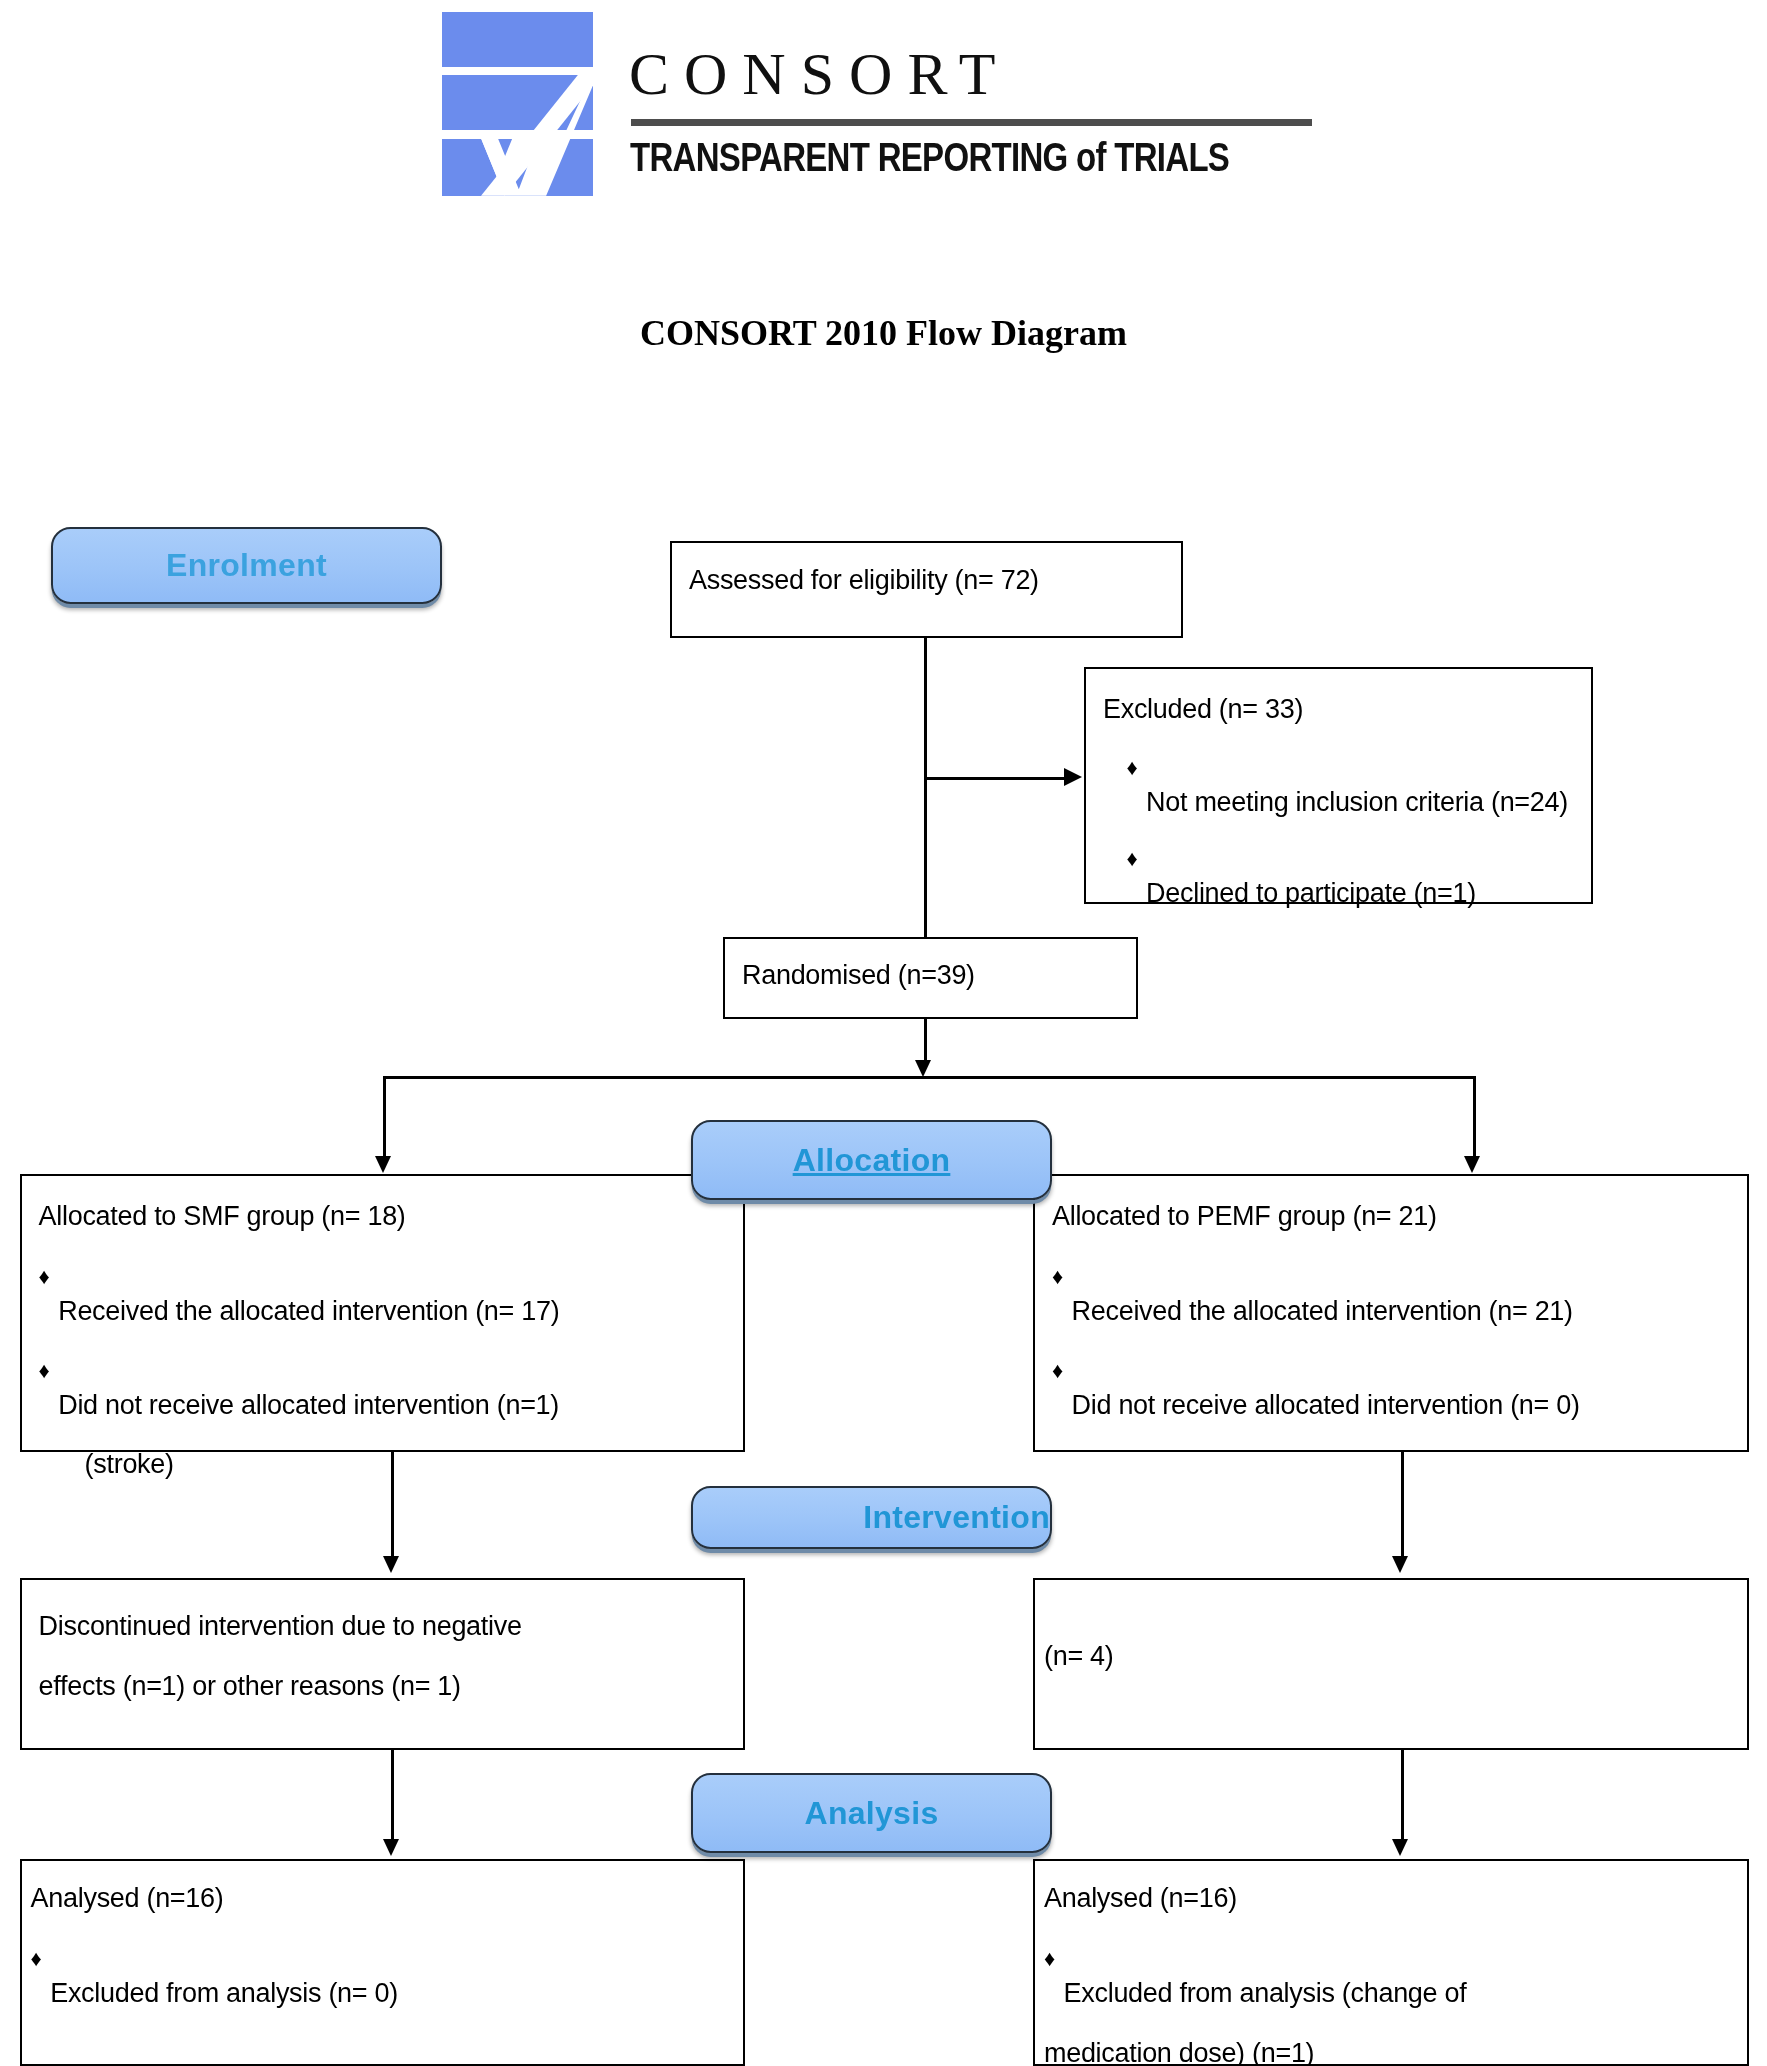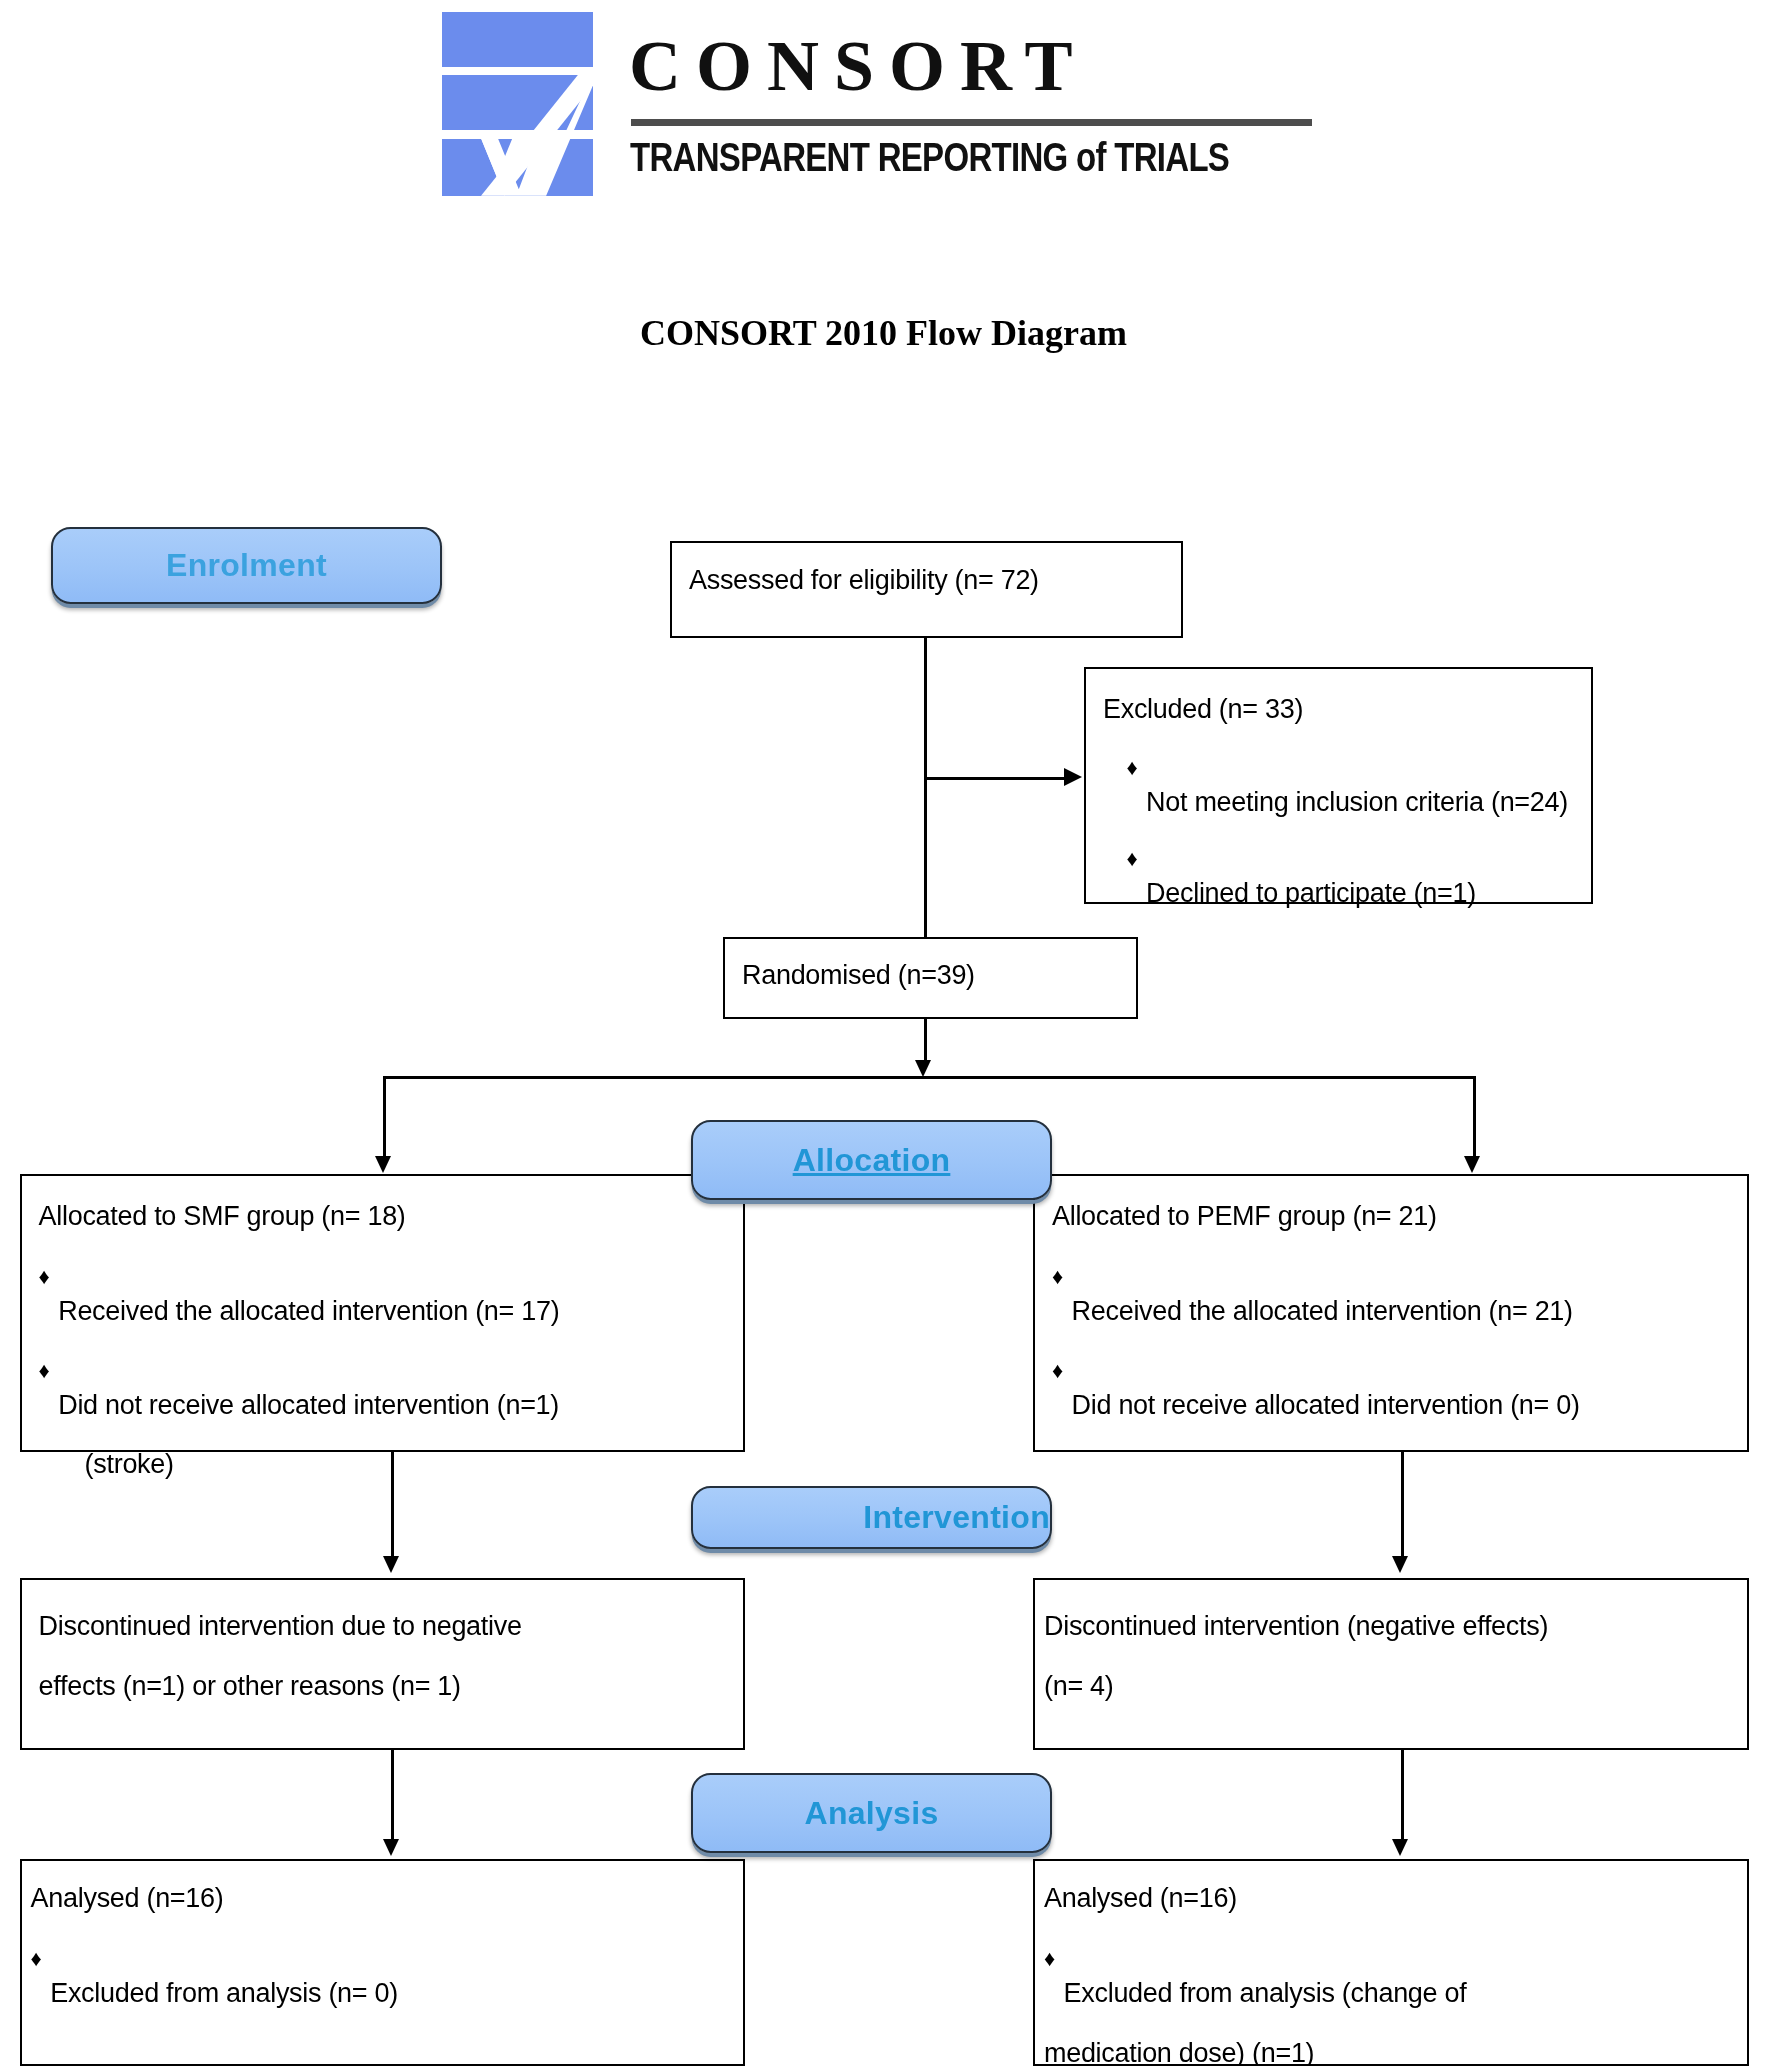--- a/index.html
+++ b/index.html
@@ -8,23 +8,23 @@
   .canvas{position:absolute;left:0;top:0;width:1767px;height:2066px;overflow:hidden;}
 
   
   #logo-block{position:absolute;left:442px;top:9px;width:874px;height:189px;}
   .logo-mark{position:absolute;left:0;top:2.6px;width:151px;height:184px;}
   .lbar{position:absolute;left:0;background:#6b8ced;}
   .lbar.b1{top:0;width:151px;height:55px;}
   .lbar.b2{top:63px;width:151px;height:55px;}
   .lbar.b3{top:127px;width:151px;height:57px;}
   .logo-check{position:absolute;left:0;top:0;width:151px;height:184px;}
-  .consort-word{position:absolute;left:187px;top:8px;width:687px;height:101px;
-      font-family:"Liberation Serif", serif;font-size:72px;letter-spacing:15px;
-      color:#101010;line-height:98px;white-space:nowrap;font-weight:700;}
+  .consort-word{position:absolute;left:187px;top:16px;width:687px;height:101px;
+      font-family:"Liberation Serif", serif;font-size:60px;letter-spacing:15px;
+      color:#101010;line-height:98px;white-space:nowrap;font-weight:400;}
   .consort-rule{position:absolute;left:189px;top:110px;width:681px;height:7.2px;background:#4d4d4d;}
   .consort-sub{position:absolute;left:188px;top:124px;width:691px;height:39px;
       font-family:"Liberation Sans", sans-serif;font-weight:bold;font-size:33px;
       color:#111;letter-spacing:-0.7px;white-space:nowrap;
       transform:scaleY(1.25);transform-origin:left top;}
 
   #page-title{position:absolute;left:0;top:312px;width:1767px;text-align:center;
       font-family:"Liberation Serif", serif;font-weight:bold;font-size:36px;color:#000;}
 
   
@@ -161,21 +161,20 @@
 
   <div class="box" style="left:19.6px;top:1578px;width:725px;height:172px;">
     <div class="txt" style="top:31px;">
       <div class="line">Discontinued intervention due to negative</div>
       <div class="line" style="margin-top:30px;">effects (n=1) or other reasons (n= 1)</div>
     </div>
   </div>
 
   <div class="box" style="left:1033px;top:1578px;width:716px;height:172px;">
     <div class="txt" style="top:31px;left:9px;">
-      <div class="line">Discontinued intervention (negative effects)</div>
       <div class="line" style="margin-top:30px;">(n= 4)</div>
     </div>
   </div>
 
   <div class="stage" style="left:691px;top:1486px;width:361px;height:63px;justify-content:flex-end;">
     <span>Intervention</span>
   </div>
 
   <div class="vline" style="left:391px;top:1750px;height:97px;"></div>
   <div class="arrow-down" style="left:383px;top:1839px;"></div>

